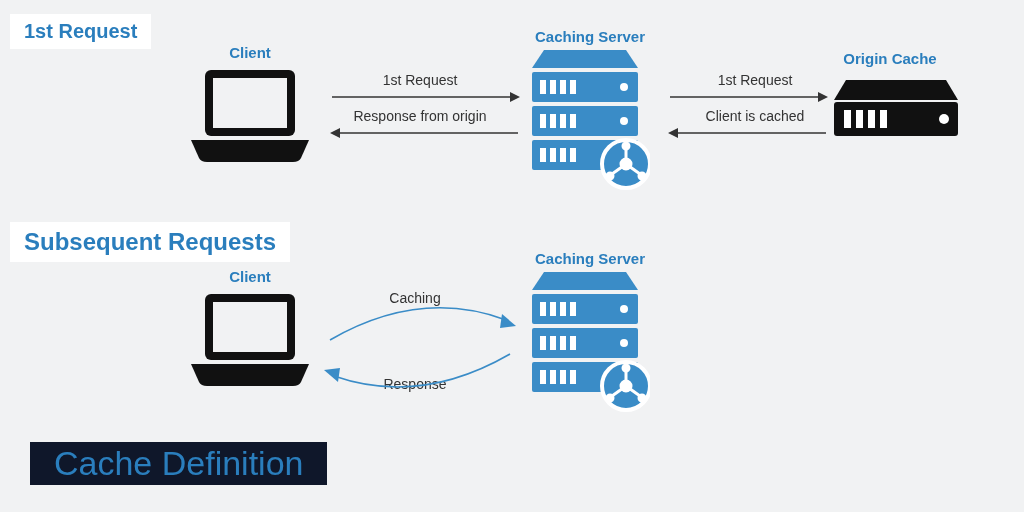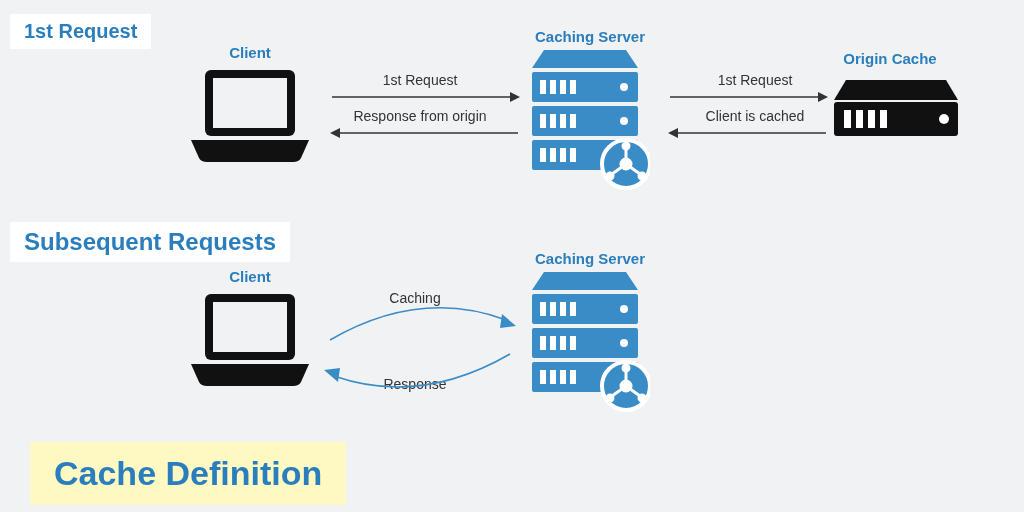--- a/index.html
+++ b/index.html
@@ -25,25 +25,25 @@
     text-align:center;
   }
   .arr-label{
     position:absolute;
     color:#333;
     font-size:14px;
     text-align:center;
   }
   .title{
     position:absolute;
-    background:#fef9c3;
+    background:#0f172a;
     color:#2a7ebd;
-    font-weight:700;
+    font-weight:400;
     font-size:34px;
-    padding:12px 24px;
+    padding:2px 24px;
   }
   svg{position:absolute}
 </style>
 </head>
 <body>
 
 <div class="hdr" style="left:10px;top:14px;font-size:20px">1st Request</div>
 
 <div class="hdr" style="left:10px;top:222px;font-size:24px">Subsequent Requests</div>
 

